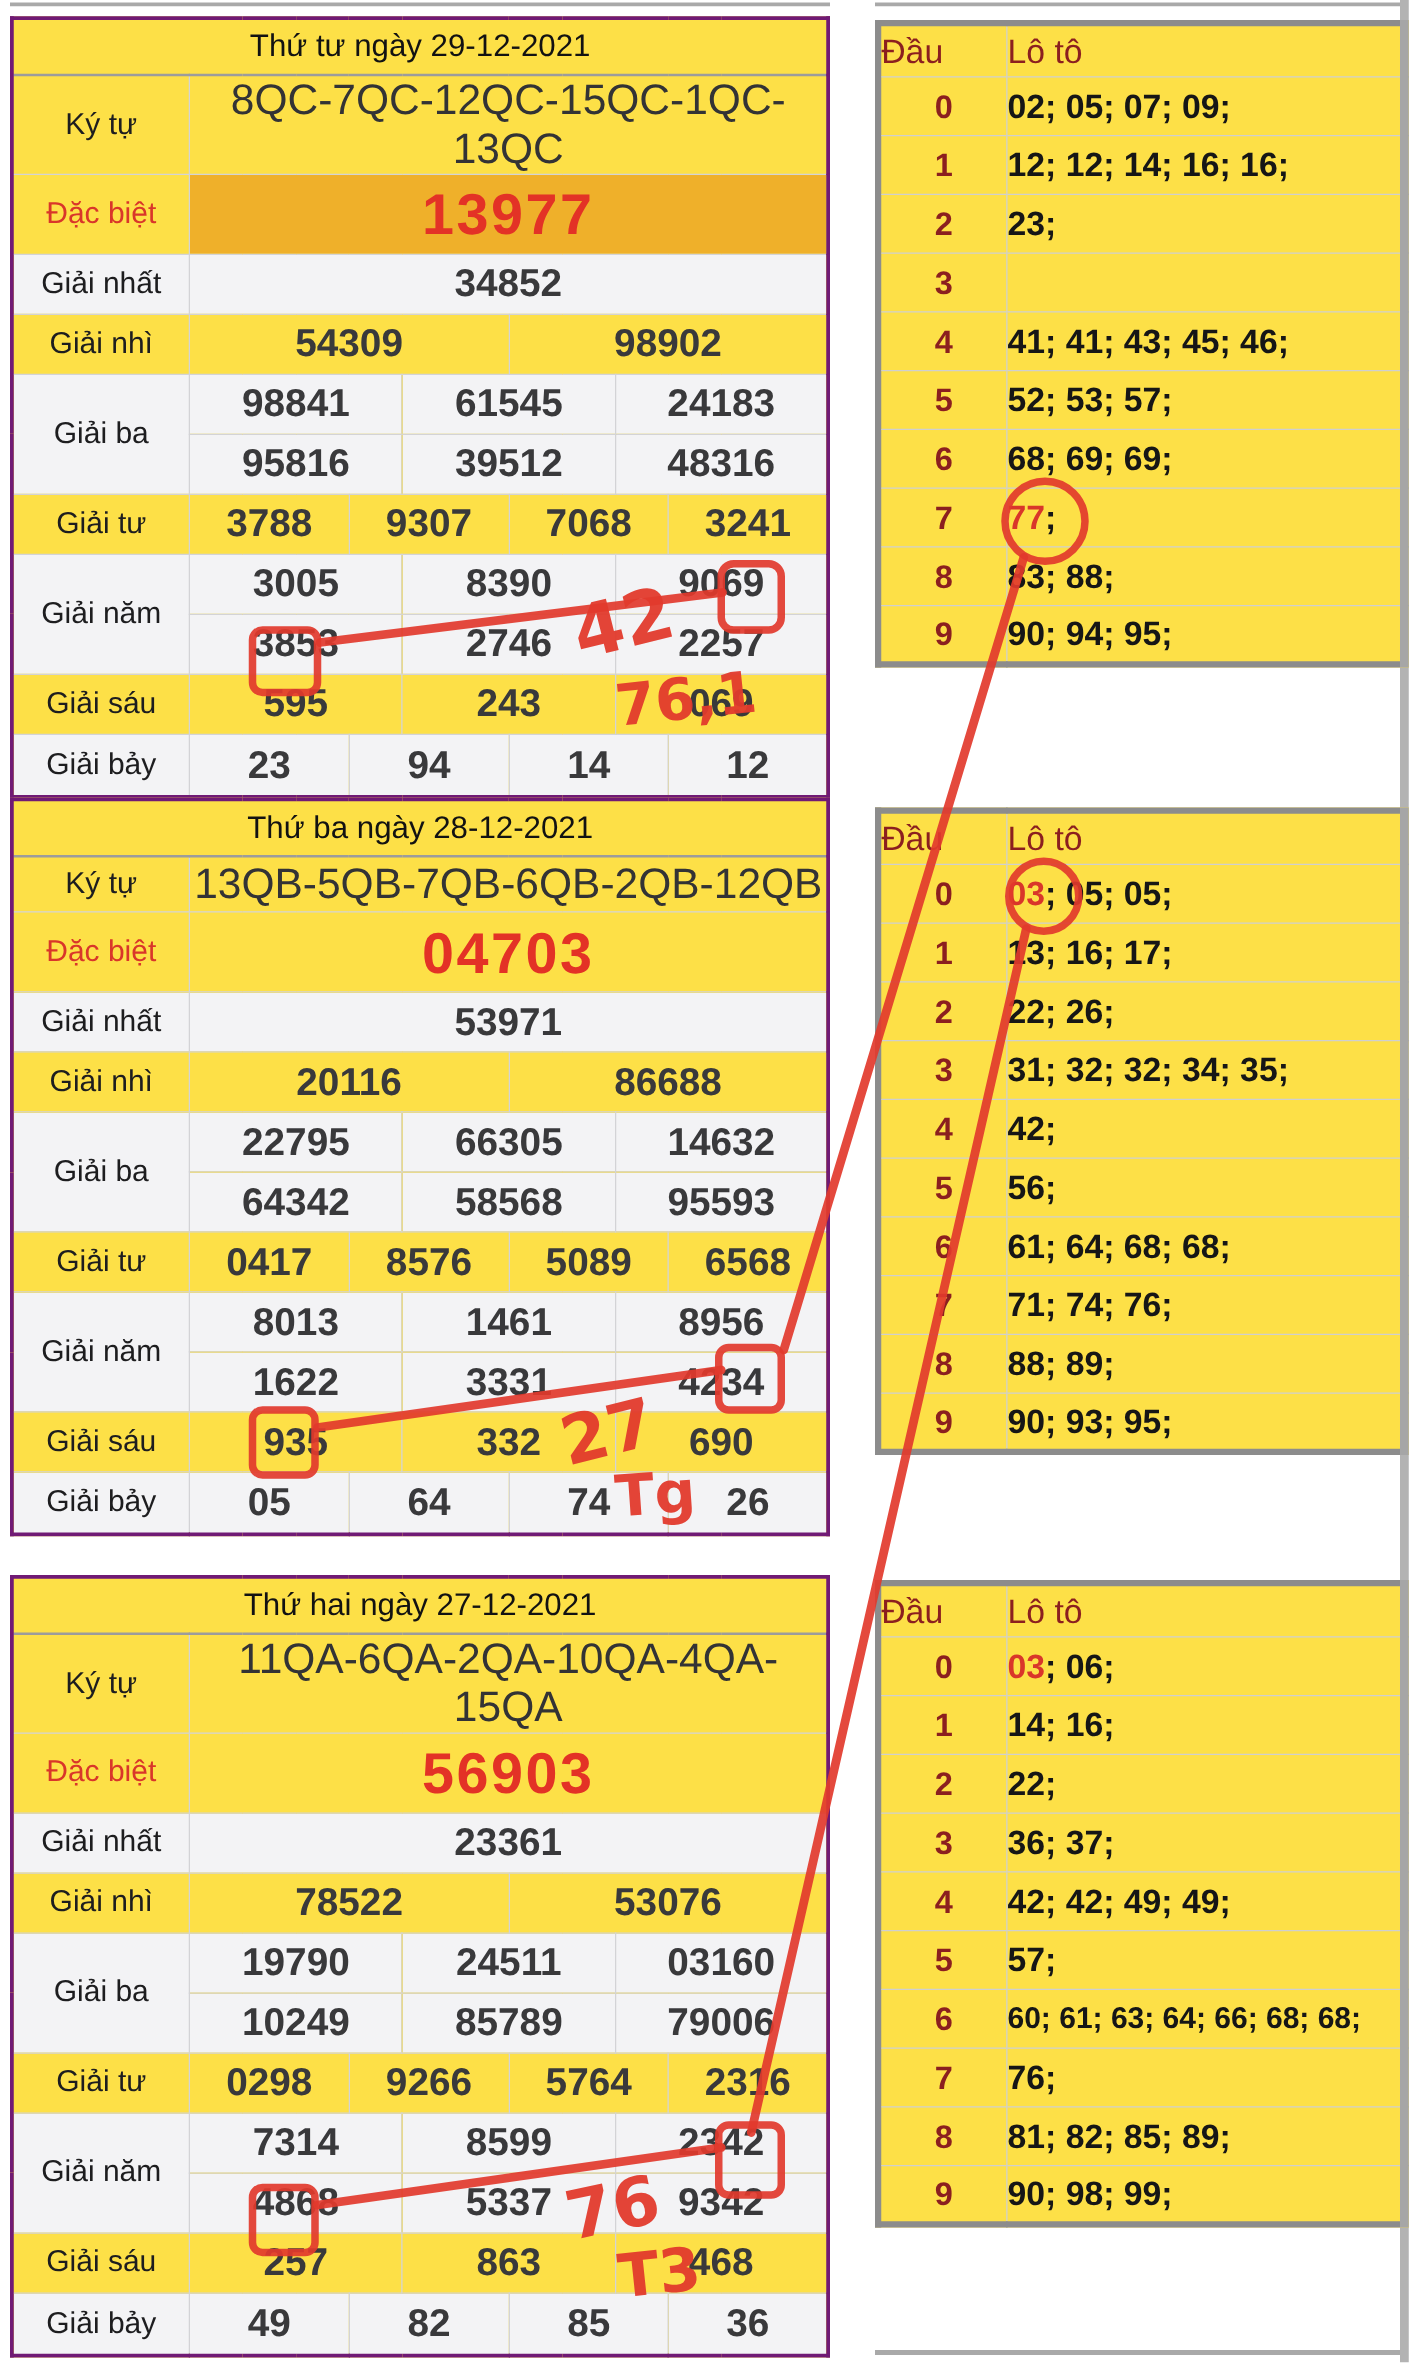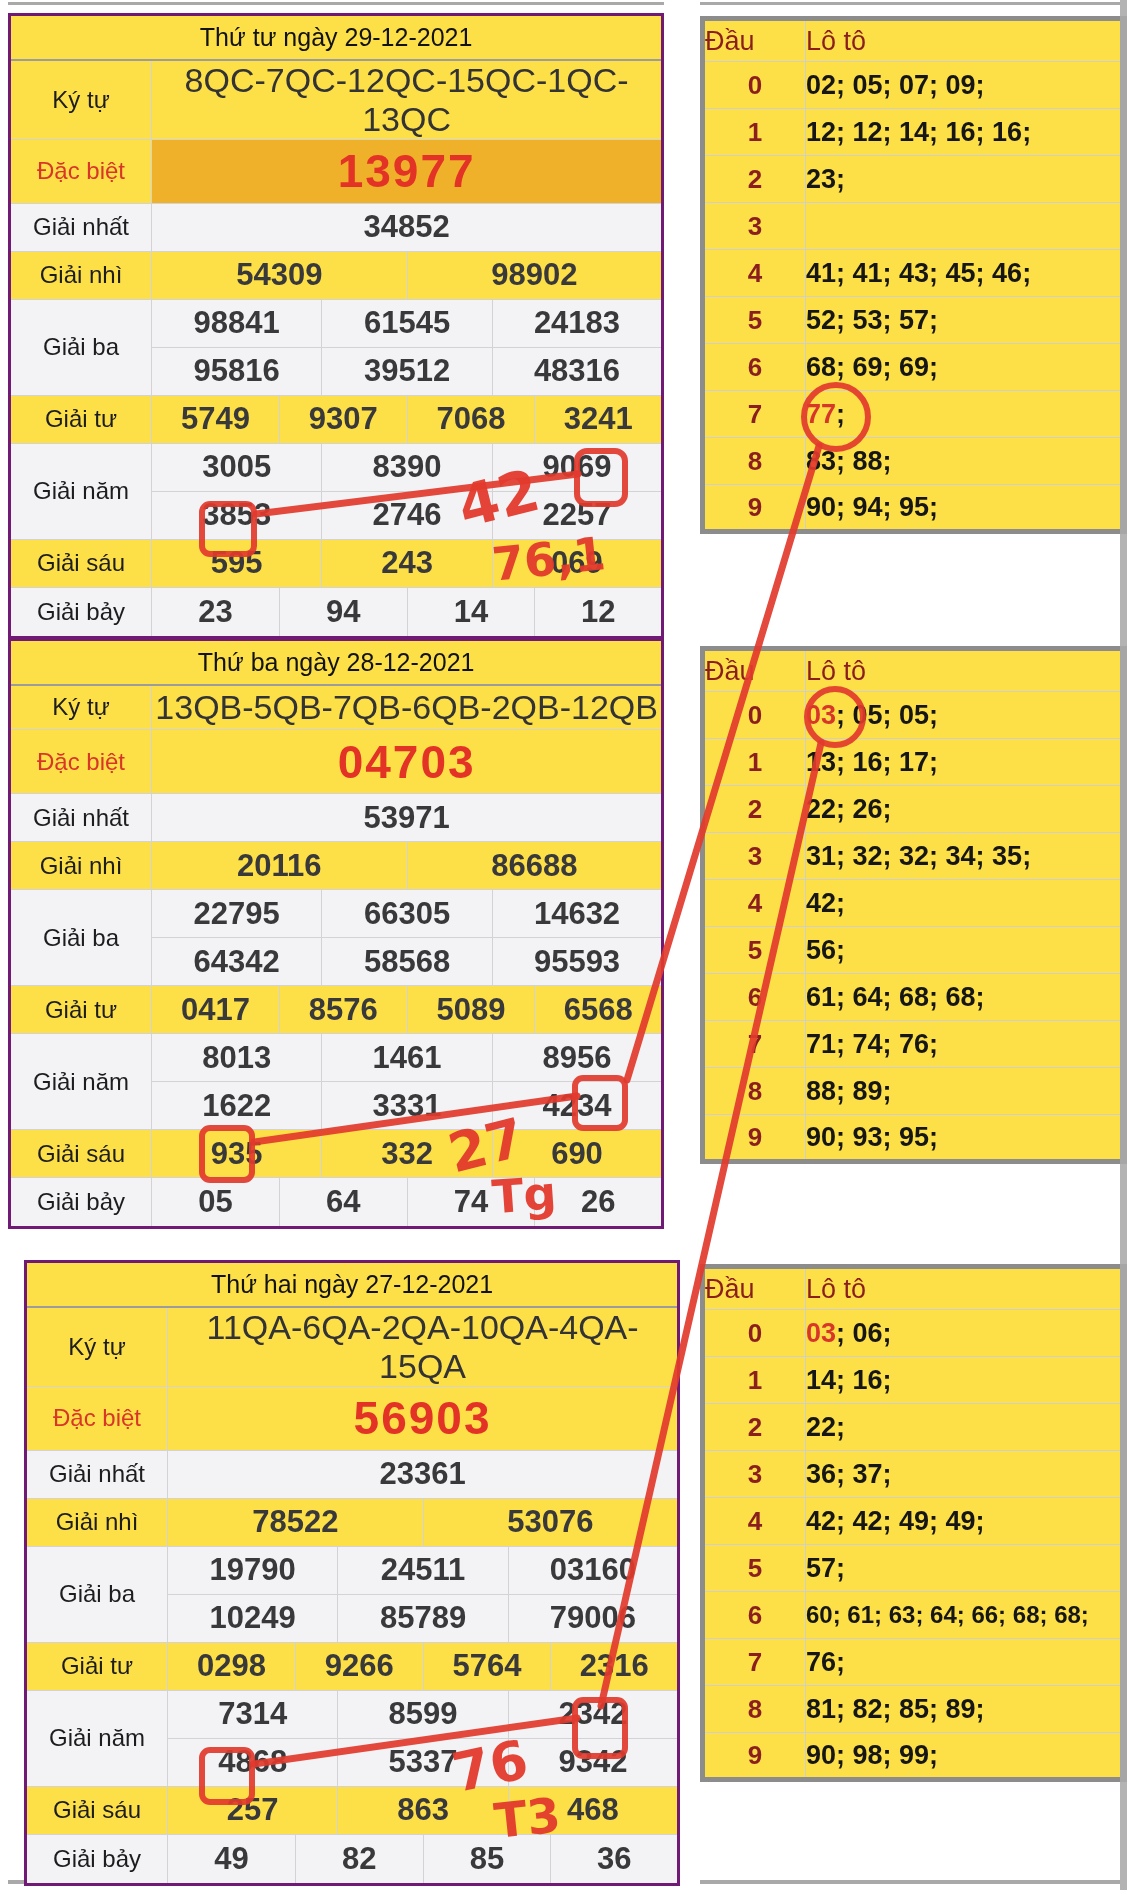--- a/index.html
+++ b/index.html
@@ -82,21 +82,21 @@
         <td class="num" colspan="4">61545</td>
         <td class="num" colspan="4">24183</td>
       </tr>
 <tr class="r-std shade">
         <td class="num" colspan="4">95816</td>
         <td class="num" colspan="4">39512</td>
         <td class="num" colspan="4">48316</td>
       </tr>
 <tr class="r-std">
         <td class="lbl">Giải tư</td>
-        <td class="num" colspan="3">5749</td>
+        <td class="num" colspan="3">3788</td>
         <td class="num" colspan="3">9307</td>
         <td class="num" colspan="3">7068</td>
         <td class="num" colspan="3">3241</td>
       </tr>
 <tr class="r-std shade">
         <td class="lbl" rowspan="2">Giải năm</td>
         <td class="num" colspan="4">3005</td>
         <td class="num" colspan="4">8390</td>
         <td class="num" colspan="4">9069</td>
       </tr>
@@ -185,21 +185,21 @@
 <tr class="r-bay shade">
         <td class="lbl">Giải bảy</td>
         <td class="num" colspan="3">05</td>
         <td class="num" colspan="3">64</td>
         <td class="num" colspan="3">74</td>
         <td class="num" colspan="3">26</td>
       </tr>
 </tbody>
   </table>
 
-<table class="ltable" style="top:1260px;left:24px;">
+<table class="ltable" style="top:1260px;left:8px;">
 <colgroup>
       <col style="width:142px">
       <col span="12" style="width:42.6px">
     </colgroup>
 <tbody>
       <tr class="r-date">
         <td class="date-cell" colspan="13">Thứ hai ngày 27-12-2021</td>
       </tr>
 <tr class="r-kytu">
         <td class="lbl">Ký tự</td>

